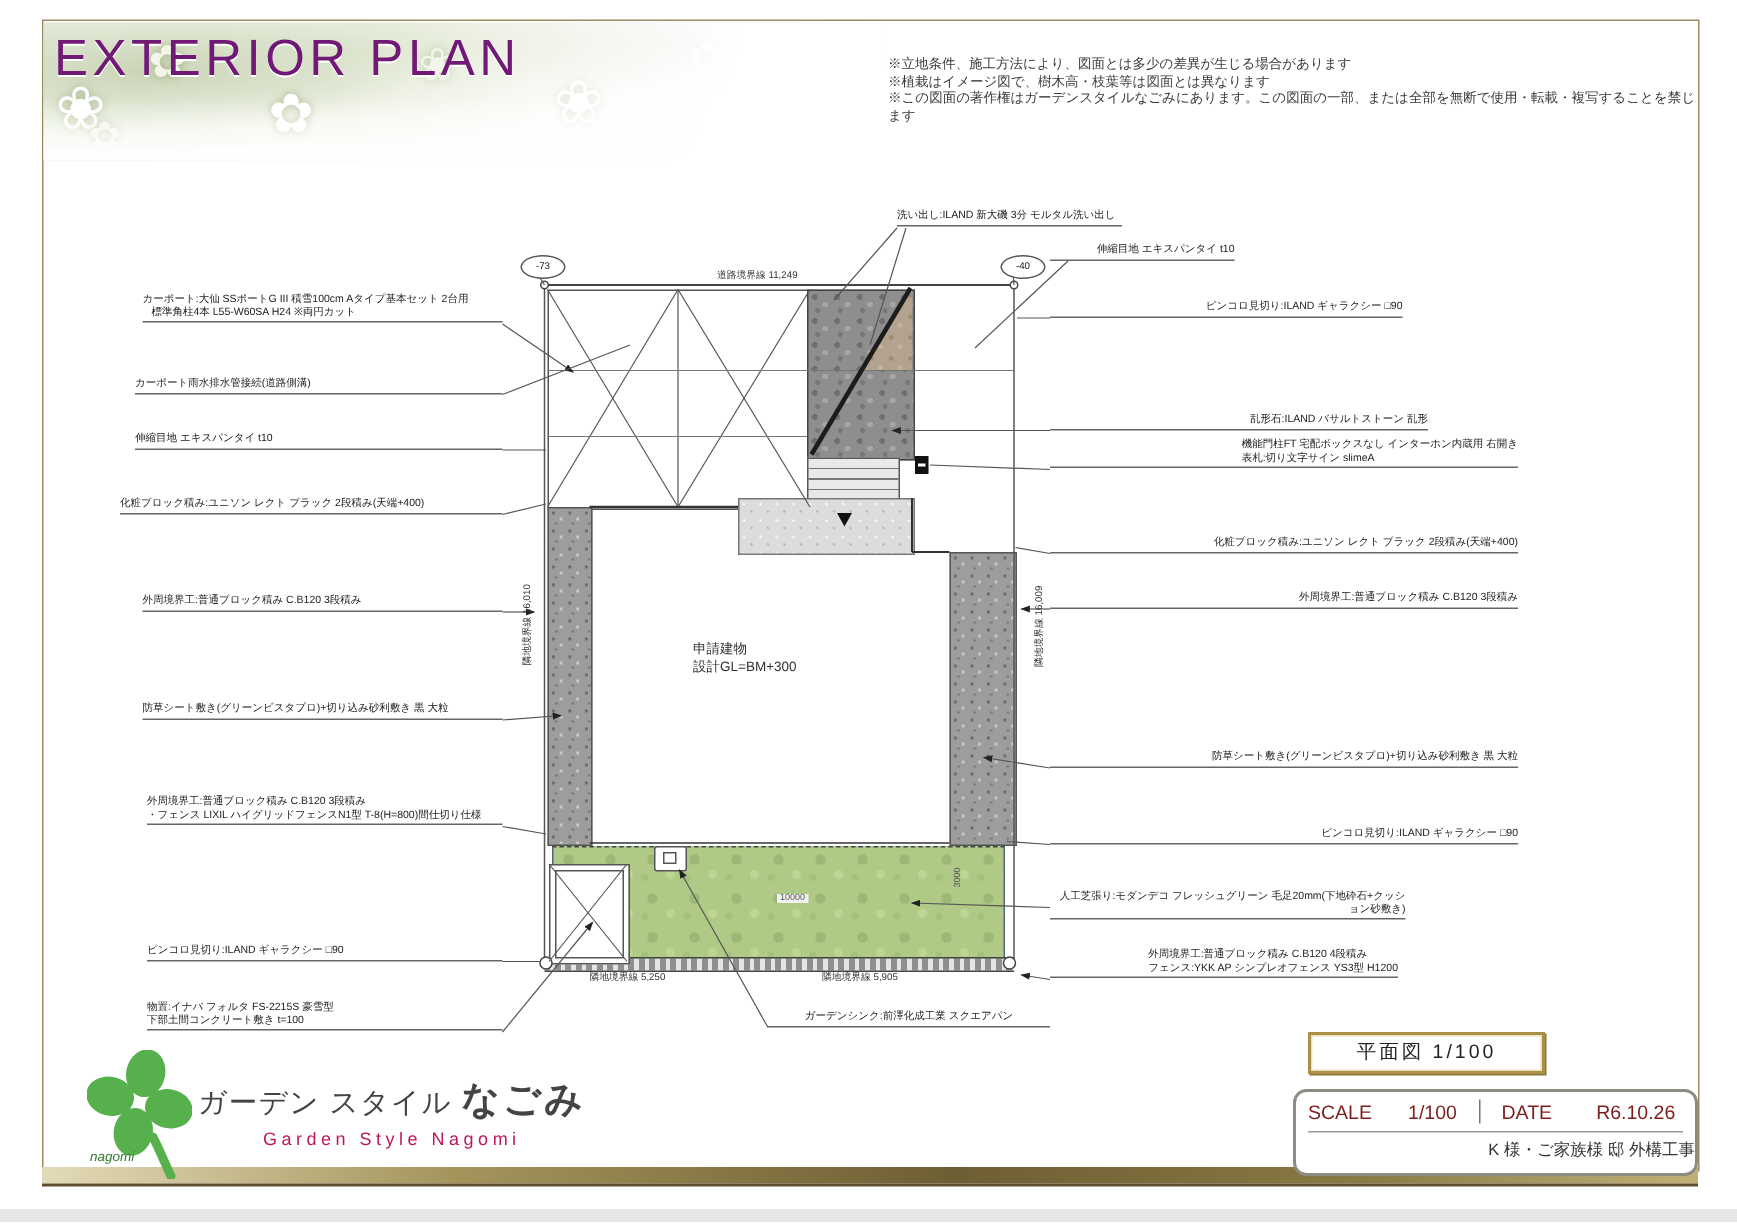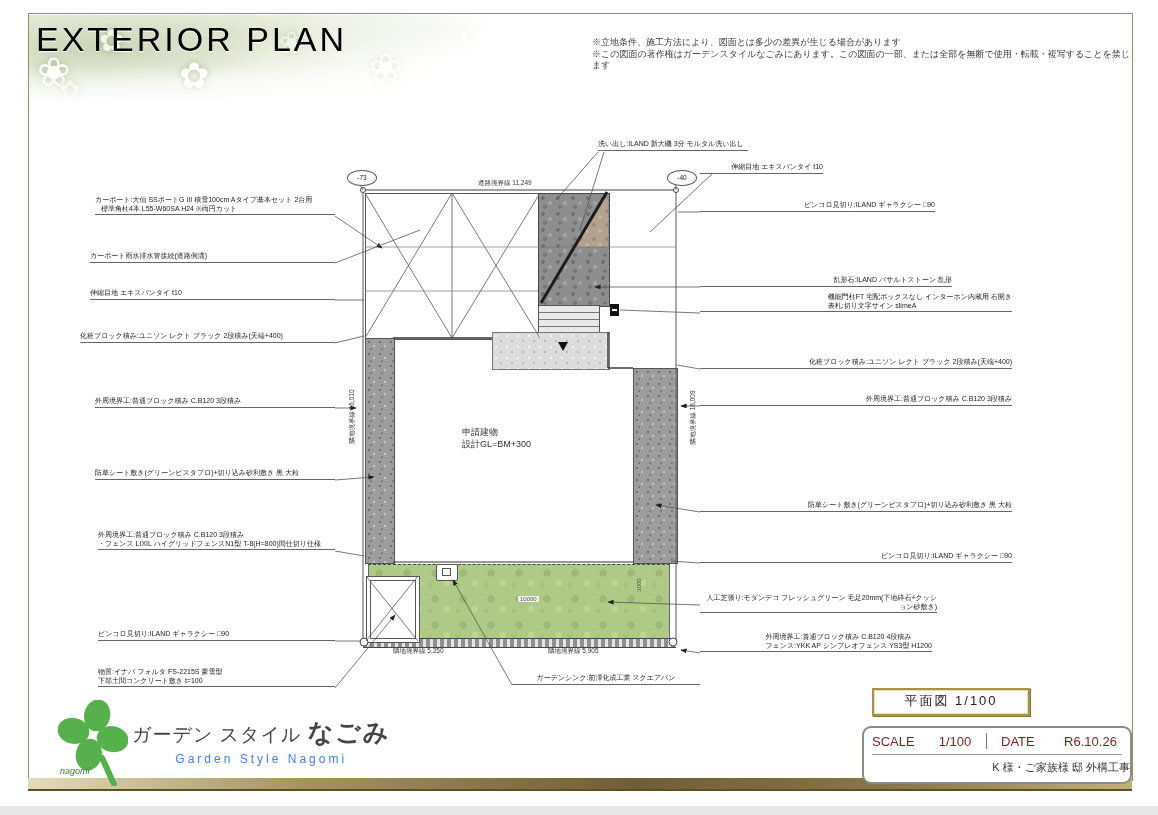--- a/index.html
+++ b/index.html
@@ -18,21 +18,21 @@
     background:
       radial-gradient(ellipse 260px 60px at 12% 35%, rgba(196,208,176,.85), rgba(196,208,176,0) 70%),
       radial-gradient(ellipse 300px 70px at 45% 20%, rgba(210,220,190,.7), rgba(210,220,190,0) 70%),
       radial-gradient(ellipse 220px 50px at 78% 15%, rgba(186,198,166,.5), rgba(186,198,166,0) 70%),
       linear-gradient(110deg, #e8eedd 0%, #f4f6ec 40%, #ffffff 78%);}
   #headerart .fade{position:absolute;inset:0;
       background:linear-gradient(105deg, rgba(255,255,255,0) 35%, #fff 80%),
                  linear-gradient(to bottom, rgba(255,255,255,0) 55%, #fff 96%);}
   .flower{position:absolute;color:#fff;text-shadow:0 0 6px rgba(150,170,120,.8);}
   #title-exterior{position:absolute;left:36px;top:20px;font-size:34px;letter-spacing:3px;
-      color:#000000;text-shadow:0 1px 0 #fff;}
+      color:#701a75;text-shadow:0 1px 0 #fff;}
   
   #disclaimer{position:absolute;left:592px;top:37px;width:545px;font-size:9px;line-height:11.5px;color:#3a3a3a;}
   
   .co{position:absolute;font-size:7px;line-height:8.5px;color:#222;border-bottom:1px solid #666;
       padding-bottom:1px;z-index:5;}
   .co .in{display:inline-block;text-align:left;}
   .tr{text-align:right;}
   .blabel{position:absolute;font-size:6.5px;color:#333;z-index:5;white-space:nowrap;}
   .vtext{position:absolute;font-size:6.5px;color:#333;z-index:5;white-space:nowrap;
          text-align:center;transform:rotate(-90deg);}
@@ -67,21 +67,21 @@
      border-top:1px solid #444;border-bottom:1px solid #444;}
   .whitebox{background:#fff;border:1px solid #555;}
   svg.overlay{position:absolute;left:0;top:0;z-index:3;pointer-events:none;}
   .ellipsemark{position:absolute;width:28px;height:14px;border:1px solid #555;border-radius:50%;
      font-size:6.5px;text-align:center;line-height:14px;background:#fff;z-index:5;}
   .planbig{position:absolute;font-size:9px;line-height:12px;color:#333;z-index:5;}
   .dimtag{position:absolute;font-size:6px;color:#555;background:#f2f2f2;padding:0 2px;z-index:5;}
   
   #logoname-jp{font-size:19px;color:#444;letter-spacing:1px;}
   #logoname-jp b{font-size:25px;font-weight:700;letter-spacing:2px;}
-  #logoname-en{font-size:12px;color:#3b82f6;letter-spacing:3px;margin-top:3px;text-align:center;}
+  #logoname-en{font-size:12px;color:#be185d;letter-spacing:3px;margin-top:3px;text-align:center;}
   #address{position:absolute;left:385px;top:724px;font-family:"Liberation Serif",serif;color:#222;z-index:5;}
   #address .l1{font-size:12px;margin-bottom:2px;}
   #address .l2,#address .l3{font-size:14px;line-height:19px;}
   #zumenbox{position:absolute;left:872px;top:688px;width:154px;height:24px;z-index:6;background:#fff;
      border:2px solid #ab9148;box-shadow:inset 0 0 0 1px #e9dfbc, 1px 1px 0 #8a7436;
      text-align:center;font-size:13px;line-height:22px;letter-spacing:2px;color:#222;}
   #infobox{position:absolute;left:862px;top:726px;width:266px;height:54px;z-index:6;background:#fff;
      border:2px solid #8c8c82;border-radius:9px;}
   #infobox .row1{display:flex;align-items:center;height:26px;font-size:13px;color:#7f1d1d;}
   #infobox .sep{height:1px;background:#999;margin:0 8px;}
@@ -102,20 +102,21 @@
     <span class="flower" style="left:250px;top:10px;font-size:30px;color:#eef2e2;">❀</span>
     <span class="flower" style="left:340px;top:30px;font-size:40px;">❀</span>
     <span class="flower" style="left:430px;top:6px;font-size:28px;color:#f4f6ea;">✿</span>
     <span class="flower" style="left:30px;top:60px;font-size:26px;color:#f0f3e5;">✿</span>
     <div class="fade"></div>
   </div>
   <div id="title-exterior">EXTERIOR PLAN</div>
 
   <div id="disclaimer">
     <div>※立地条件、施工方法により、図面とは多少の差異が生じる場合があります</div>
+    <div>※植栽はイメージ図で、樹木高・枝葉等は図面とは異なります</div>
     <div>※この図面の著作権はガーデンスタイルなごみにあります。この図面の一部、または全部を無断で使用・転載・複写することを禁じます</div>
   </div>
 
   <div class="tex whitebox" style="left:365px;top:193px;width:175px;height:145px;"></div>
   <div class="tex cobble" style="left:538px;top:193px;width:70px;height:112px;"></div>
   <div class="tex tan" style="left:538px;top:193px;width:70px;height:112px;
        clip-path:polygon(51% 48%,100% 0,100% 48%);"></div>
   <div class="tex steps" style="left:538px;top:305px;width:60px;height:27px;"></div>
   <div class="tex stipple" style="left:492px;top:332px;width:116px;height:36px;"></div>
   <div class="tex gravel" style="left:365px;top:338px;width:28px;height:224px;"></div>

